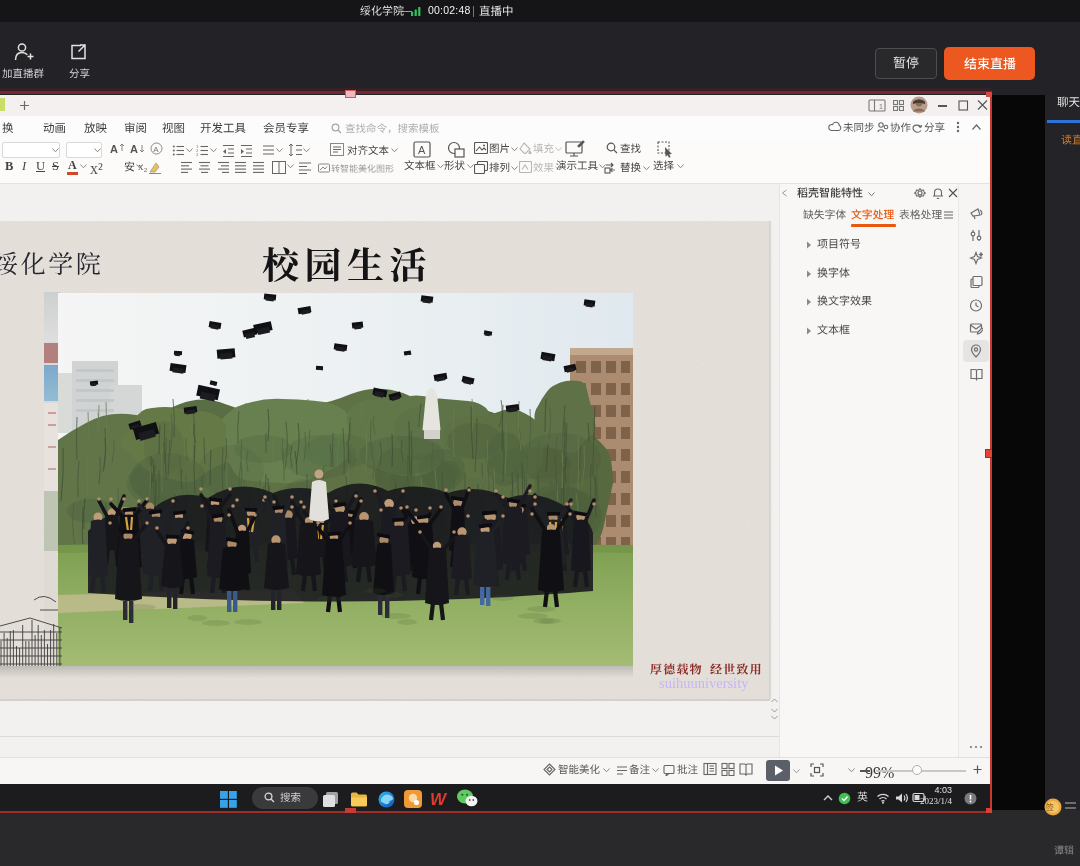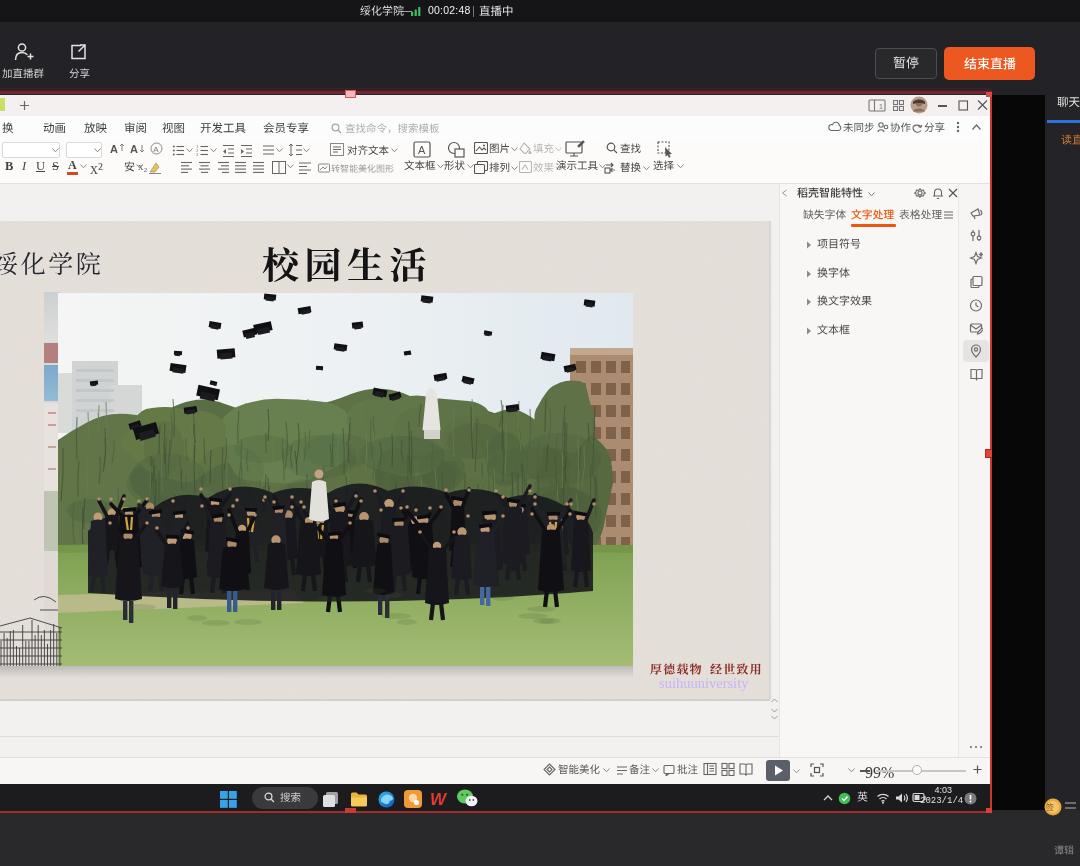--- a/index.html
+++ b/index.html
@@ -1710,21 +1710,21 @@
       <path d="M9 3.5 a4.5 4.5 0 0 1 0 5 M11 2 a7 7 0 0 1 0 8" stroke="#d8d8d8" stroke-width="1.2" fill="none"></path>
     </svg>
     <svg style="position:absolute;left:912px;top:792px;" width="15" height="11" viewBox="0 0 15 11">
       <g fill="none" stroke="#d8d8d8" stroke-width="1.2">
         <rect x="1" y="1.5" width="11" height="8" rx="1.5"></rect>
         <path d="M13 4 v4"></path>
       </g>
       <rect x="2.5" y="3" width="5" height="5" fill="#d8d8d8"></rect>
     </svg>
     <div style="position:absolute;left:924px;top:786px;font-family:'Liberation Sans',sans-serif;font-size:9px;color:#e0e0e0;font-weight:400;letter-spacing:0px;line-height:1.1;white-space:nowrap;width:28px;text-align:right">4:03</div>
-    <div style="position:absolute;left:920px;top:797px;font-family:Liberation Mono, monospace;font-size:9px;color:#e0e0e0;font-weight:400;letter-spacing:0px;line-height:1.1;white-space:nowrap;width:38px;text-align:center">2023/1/4</div>
+    <div style="position:absolute;left:920px;top:797px;font-family:Liberation Serif, serif;font-size:9px;color:#e0e0e0;font-weight:400;letter-spacing:0px;line-height:1.1;white-space:nowrap;width:38px;text-align:left">2023/1/4</div>
     <svg style="position:absolute;left:964px;top:792px;" width="13" height="13" viewBox="0 0 13 13">
       <circle cx="6.5" cy="6.5" r="6" fill="#7a7a80"></circle>
       <rect x="5.7" y="3" width="1.6" height="4.5" fill="#fff"></rect>
       <circle cx="6.5" cy="9.5" r="0.9" fill="#fff"></circle>
     </svg>
     <div style="position:absolute;left:0px;top:88px;width:992px;height:3px;background:#372026"></div>
     <div style="position:absolute;left:0px;top:91px;width:992px;height:3px;background:#722731"></div>
     <div style="position:absolute;left:990px;top:95px;width:2.5px;height:718px;background:#c9382e"></div>
     <div style="position:absolute;left:0px;top:811px;width:990px;height:3px;background:#a12d28"></div>
     <div style="position:absolute;left:345px;top:90px;width:11px;height:8px;background:#f2b8bc;border:1.5px solid #d25860"></div>

